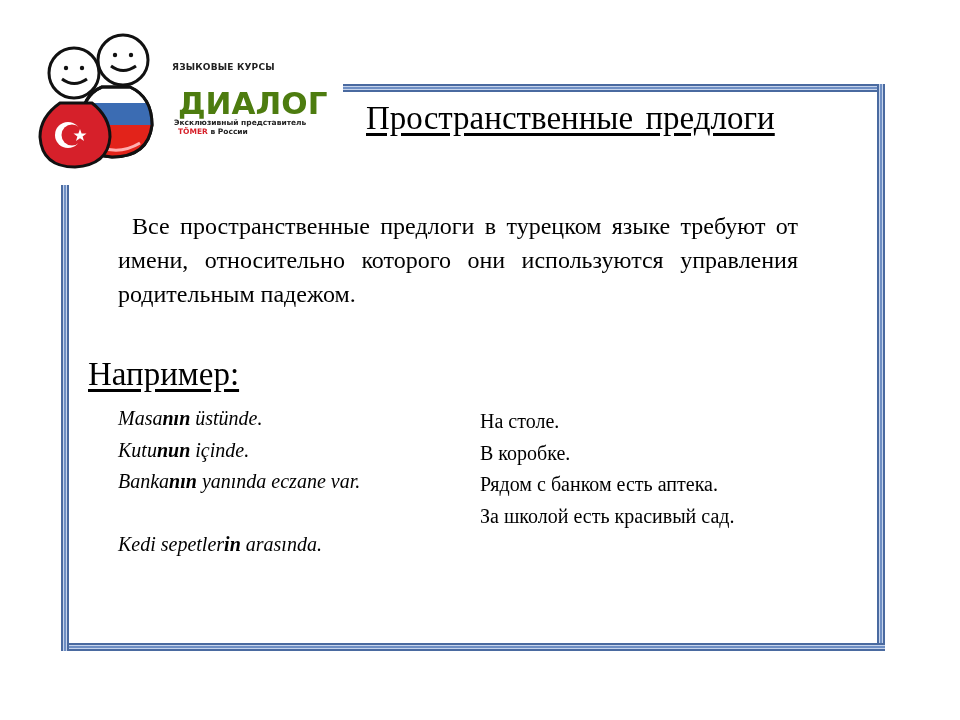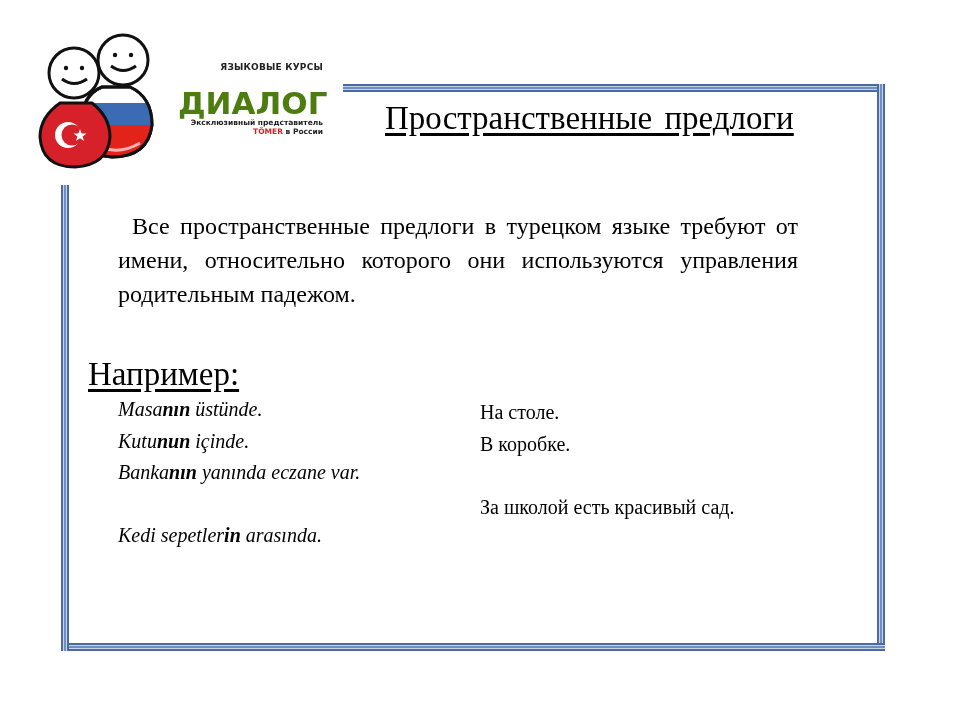--- a/index.html
+++ b/index.html
@@ -27,47 +27,47 @@
       background: linear-gradient(to right,
         #4a6aa0 0px, #4a6aa0 2px,
         #c6d4ec 2px, #c6d4ec 3px,
         #6f8fc4 3px, #6f8fc4 5px,
         #c6d4ec 5px, #c6d4ec 6px,
         #4a6aa0 6px, #4a6aa0 8px);
     }
 
     
     .logo { position: absolute; left: 30px; top: 25px; width: 300px; height: 150px; }
-    .logo-text { position: absolute; left: 178px; top: 62px; width: 145px; text-align: right;
+    .logo-text { position: absolute; left: 178px; top: 62px; width: 145px; text-align: left;
       font-family: "DejaVu Sans", sans-serif; }
     .logo-top { font-size: 9px; font-weight: bold; color: #222; letter-spacing: 0.2px; margin-left: -6px; }
     .logo-brand { font-size: 31px; font-weight: bold; color: #4d7c0f; line-height: 30px; letter-spacing: 0px; margin-top: 16px; }
     .logo-sub1 { font-size: 7.5px; font-weight: bold; color: #222; margin-top: 0; margin-left: -4px; }
     .logo-sub2 { font-size: 7.5px; font-weight: bold; color: #222; }
     .logo-sub2 .tomer { color: #d6202a; }
 
     
     .title {
-      position: absolute; left: 385px; top: 100px;
+      position: absolute; left: 366px; top: 100px;
       font-size: 33px; text-decoration: underline; text-underline-offset: 4px;
       white-space: nowrap; word-spacing: 4px;
     }
 
     
     .intro {
       position: absolute; left: 118px; top: 209px; width: 680px;
       font-size: 24px; line-height: 34px; text-align: justify; text-indent: 14px;
     }
 
     .example-heading {
       position: absolute; left: 88px; top: 356px;
       font-size: 33px; text-decoration: underline; text-underline-offset: 4px;
     }
 
-    .examples { position: absolute; left: 118px; top: 398px; width: 700px; }
+    .examples { position: absolute; left: 118px; top: 407px; width: 700px; }
     .ex-row { position: relative; height: 31.5px; }
     .ex-tr { position: absolute; left: 0; top: 0; font-size: 20px; font-style: italic; white-space: nowrap; }
     .ex-tr b { font-weight: bold; }
     .ex-ru { position: absolute; left: 362px; top: 3px; font-size: 20px; white-space: nowrap; }
   </style>
 </head>
 <body>
 
 <div class="frame-line frame-top h-tri"></div>
 <div class="frame-line frame-right v-tri"></div>
@@ -119,20 +119,21 @@
   <div class="ex-row">
     <span class="ex-tr"><span>Masa</span><b>nın</b><span> üstünde.</span></span>
     <span class="ex-ru">На столе.</span>
   </div>
   <div class="ex-row">
     <span class="ex-tr"><span>Kutu</span><b>nun</b><span> içinde.</span></span>
     <span class="ex-ru">В коробке.</span>
   </div>
   <div class="ex-row">
     <span class="ex-tr"><span>Banka</span><b>nın</b><span> yanında eczane var.</span></span>
+    <span class="ex-ru">Рядом с банком есть аптека.</span>
   </div>
   <div class="ex-row">
     <span class="ex-ru">За школой есть красивый сад.</span>
   </div>
   <div class="ex-row">
     <span class="ex-tr"><span>Kedi sepetler</span><b>in</b><span> arasında.</span></span>
   </div>
 </div>
 
 </body></html>

